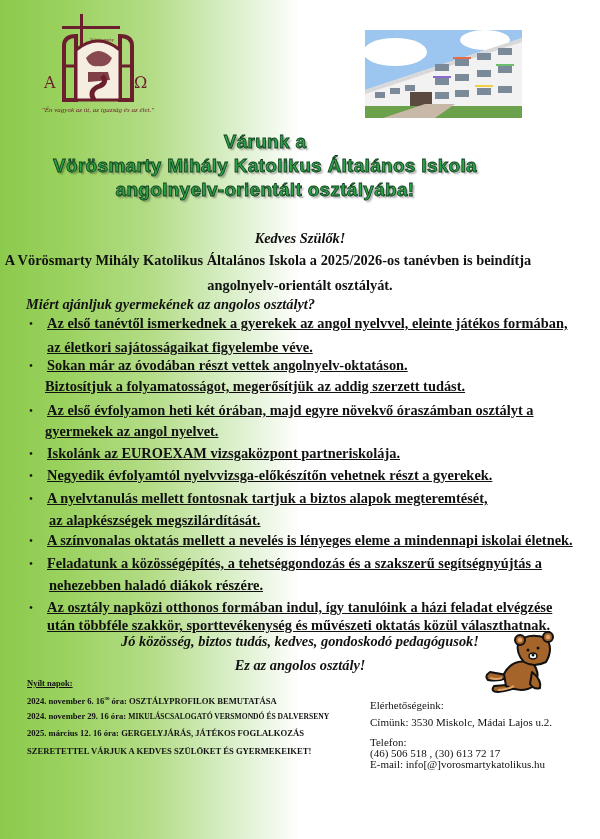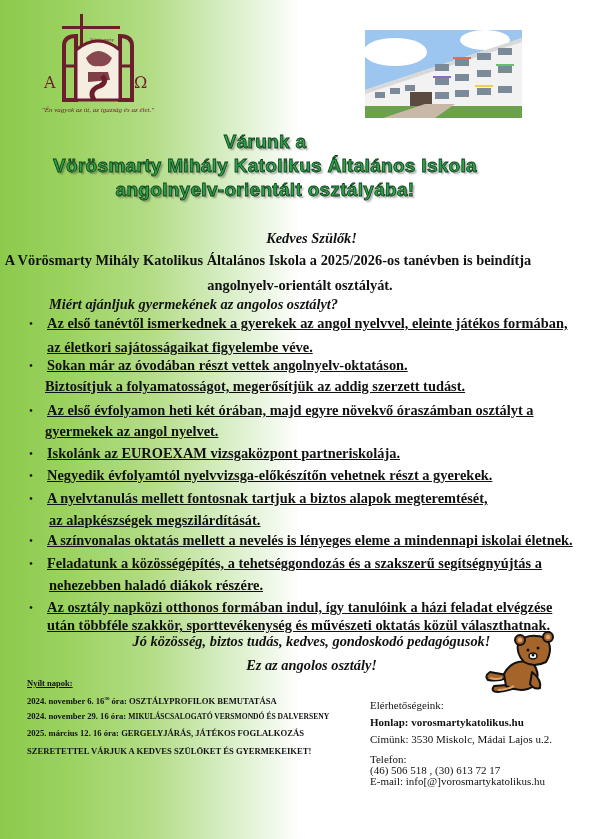--- a/index.html
+++ b/index.html
@@ -37,21 +37,21 @@
       font-family: "Liberation Sans", sans-serif; font-weight: bold;
       font-size: 19px; line-height: 24px; color: #2aa648;
       -webkit-text-stroke: 0.8px #0f3a1a;
       text-shadow: 2px 2px 2px rgba(0,0,0,0.35);
       letter-spacing: 0.3px;
     }
     #title div { height: 24px; }
 
     
     .txt { font-weight: bold; font-size: 14.4px; line-height: 21px; }
-    .it { font-style: italic; padding-left: 23px; }
+    .it { font-style: italic; }
     .center { text-align: center; }
     #greeting { left: 0; top: 228px; width: 600px; }
     #intro1 { left: 0; top: 250px; width: 536px; }
     #intro2 { left: 0; top: 275px; width: 600px; }
     #question { left: 26px; top: 294px; width: 560px; }
 
     .bullets { left: 0; top: 0; width: 600px; }
     .b-row { position: absolute; left: 0; width: 600px; }
     .b-dot {
       position: absolute; left: 28px; width: 6px; text-align: center;
@@ -244,18 +244,17 @@
 
     <circle cx="46" cy="22" r="1.5" fill="#111"></circle>
     <circle cx="56" cy="20" r="1.5" fill="#111"></circle>
     <ellipse cx="51" cy="28" rx="4" ry="3" fill="#fff" stroke="#111" stroke-width="1.5"></ellipse>
     <circle cx="51" cy="27" r="1.5" fill="#111"></circle>
   </svg>
 </div>
 
 <div id="contact" class="abs">
   <div style="margin-bottom:6px">Elérhetőségeink:</div>
-  <div style="font-weight:bold; margin-bottom:6px">Honlap: vorosmartykatolikus.hu</div>
   <div style="margin-bottom:9px">Címünk: 3530 Miskolc, Mádai Lajos u.2.</div>
   <div>Telefon:</div>
   <div style="">(46) 506 518 ,  (30) 613 72 17</div>
   <div>E-mail: info[@]vorosmartykatolikus.hu</div>
 </div>
 
 </body></html>

